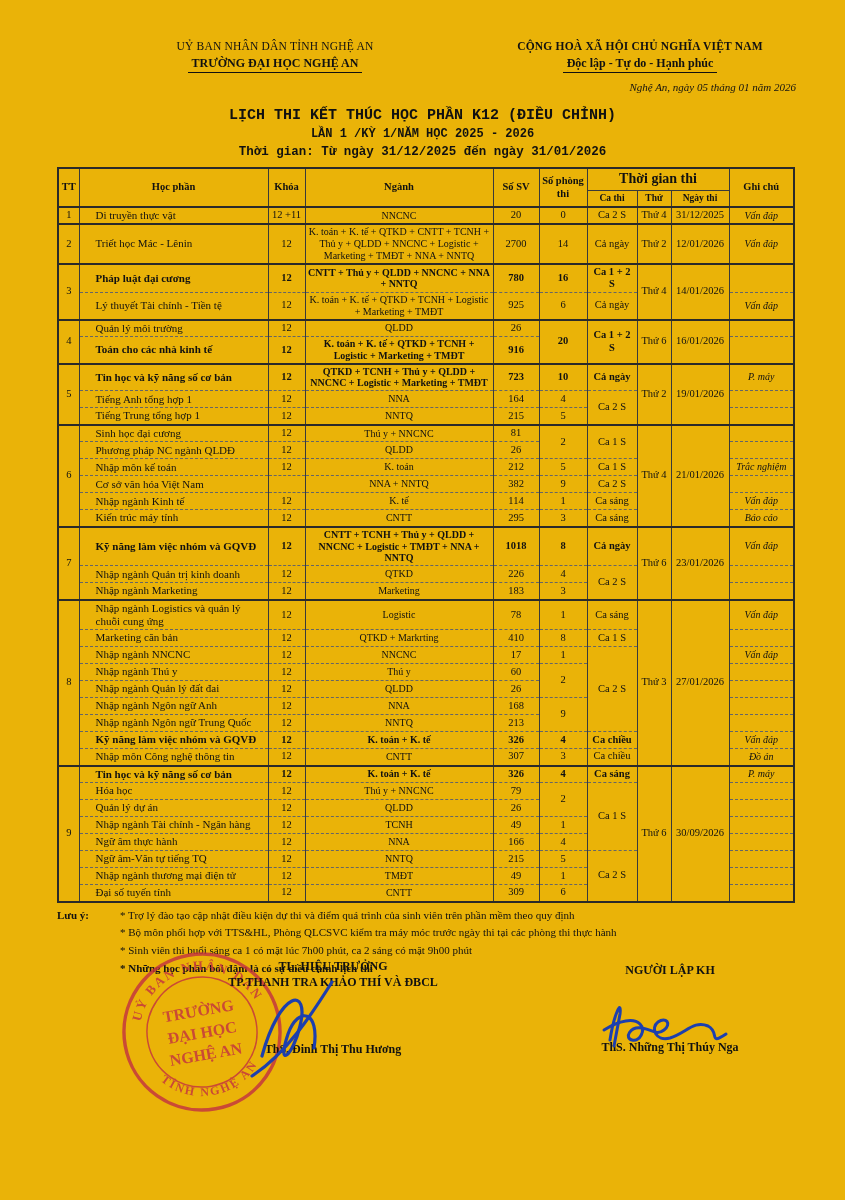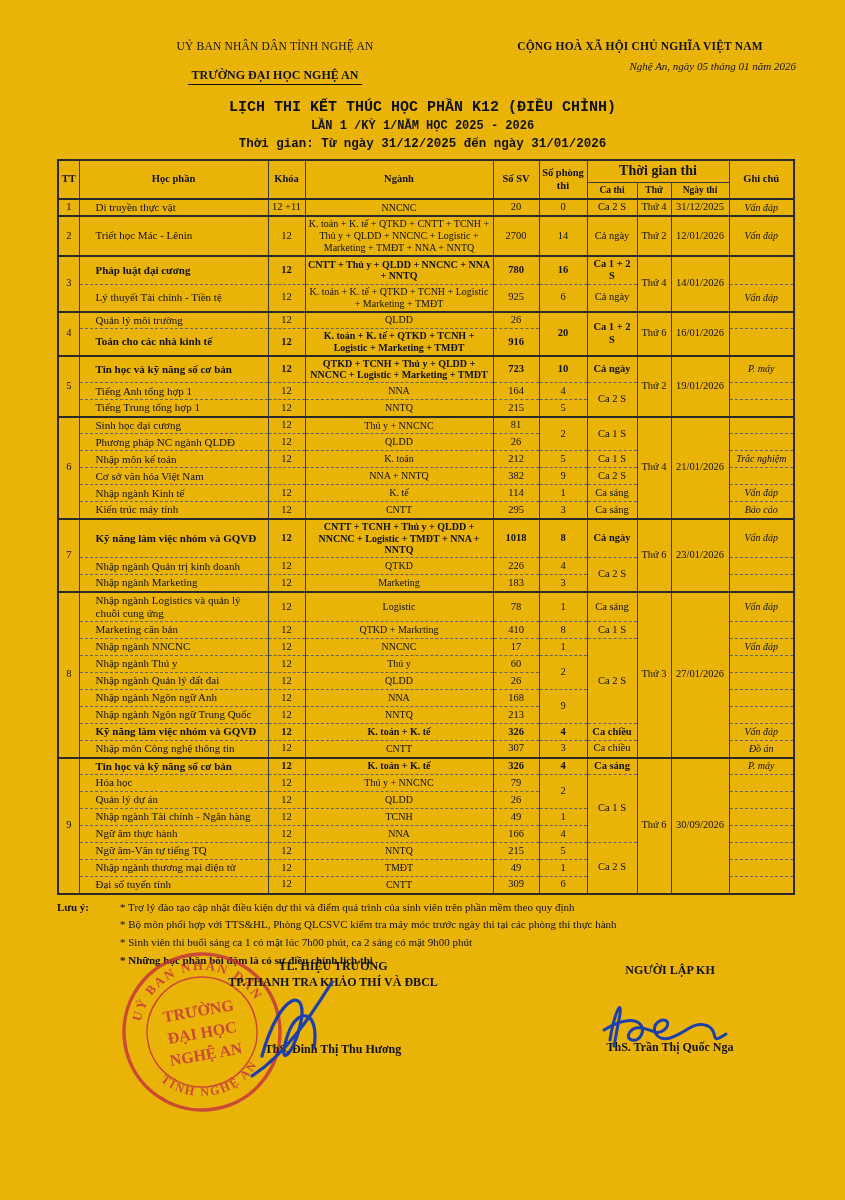--- a/index.html
+++ b/index.html
@@ -7,21 +7,21 @@
   body { font-family: "Liberation Serif", "DejaVu Serif", serif; color:#111; }
   .page { position:relative; width:845px; height:1200px; background:#eab308; overflow:hidden; }
 
   
   .letterhead { display:flex; justify-content:space-between; padding:40px 45px 0 110px; }
   .org-left { text-align:center; width:330px; }
   .org-right { text-align:center; width:320px; }
   .org-line1 { font-size:11.5px; letter-spacing:0.2px; }
   .org-left .org-line1 { font-weight:400; }
   .org-right .org-line1 { font-weight:700; }
-  .org-line2 { font-size:12px; font-weight:700; margin-top:16px; }
+  .org-line2 { font-size:12px; font-weight:700; margin-top:4px; }
   .org-underline { display:inline-block; border-bottom:1.2px solid #111; padding:0 4px 1px 4px; }
   .date-line { font-size:11px; font-style:italic; margin-top:8px; text-align:right; padding-right:4px; }
 
   .doc-title { text-align:center; margin-top:14px;font-family:Liberation Mono, monospace; }
   .doc-title .t1 { font-size:15px; font-weight:700; }
   .doc-title .t2 { font-size:12px; font-weight:700; margin-top:3px; }
   .doc-title .t3 { font-size:12.5px; font-weight:700; margin-top:4px; }
 
   
   table.sched { border-collapse:collapse; table-layout:fixed; width:736px; margin:8px 0 0 57px;
@@ -65,20 +65,23 @@
 
   <div class="letterhead">
     <div class="org-left">
       <div class="org-line1">UỶ BAN NHÂN DÂN TỈNH  NGHỆ AN</div>
       <div class="org-line2">
         <span class="org-underline">TRƯỜNG ĐẠI HỌC NGHỆ AN</span>
       </div>
     </div>
     <div class="org-right">
       <div class="org-line1">CỘNG HOÀ XÃ HỘI CHỦ NGHĨA VIỆT NAM</div>
+      <div class="org-line2">
+        <span class="org-underline">Độc lập - Tự do - Hạnh phúc</span>
+      </div>
       <div class="date-line">Nghệ An, ngày 05 tháng 01 năm 2026</div>
     </div>
   </div>
 
   <div class="doc-title">
     <div class="t1">LỊCH THI KẾT THÚC HỌC PHẦN K12 (ĐIỀU CHỈNH)</div>
     <div class="t2">LẦN 1 /KỲ 1/NĂM HỌC 2025 - 2026</div>
     <div class="t3">Thời gian: Từ ngày 31/12/2025 đến ngày 31/01/2026</div>
   </div>
 
@@ -474,21 +477,21 @@
     </svg>
   </div>
 
   <div class="sign-left">
     <div class="sign-title">TL. HIỆU TRƯỞNG</div>
     <div class="sign-title">TP.THANH TRA KHẢO THÍ VÀ ĐBCL</div>
     <div class="sign-name-left">ThS. Đinh Thị Thu Hương</div>
   </div>
   <div class="sign-right">
     <div class="sign-title">NGƯỜI LẬP KH</div>
-    <div class="sign-name-right">ThS. Trần Thị Quốc Nga</div>
+    <div class="sign-name-right">ThS. Những Thị Thúy Nga</div>
   </div>
 
   <svg class="sig-svg-left" width="130" height="115" viewBox="0 0 130 115">
     <g fill="none" stroke="#1d3fae" stroke-width="3.2" stroke-linecap="round">
       <path d="M 34 88 C 52 22, 82 18, 72 58 C 65 88, 48 102, 60 66 C 70 38, 92 42, 86 80"></path>
       <path d="M 104 14 C 84 46, 58 86, 24 108"></path>
     </g>
   </svg>
   <svg class="sig-svg-right" width="140" height="72" viewBox="0 0 140 72">
     <g fill="none" stroke="#1d3fae" stroke-width="3" stroke-linecap="round">

